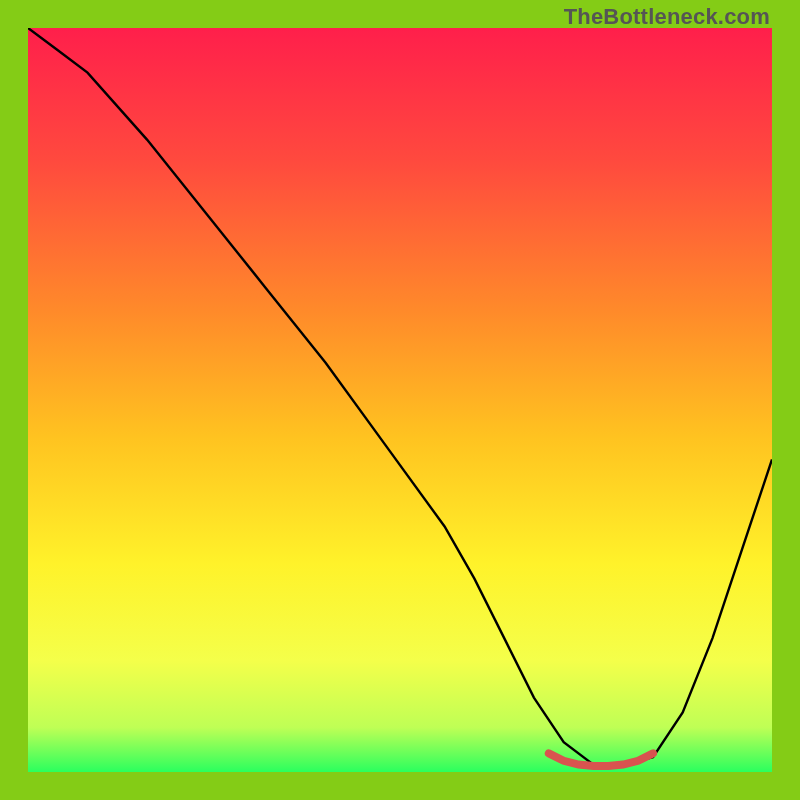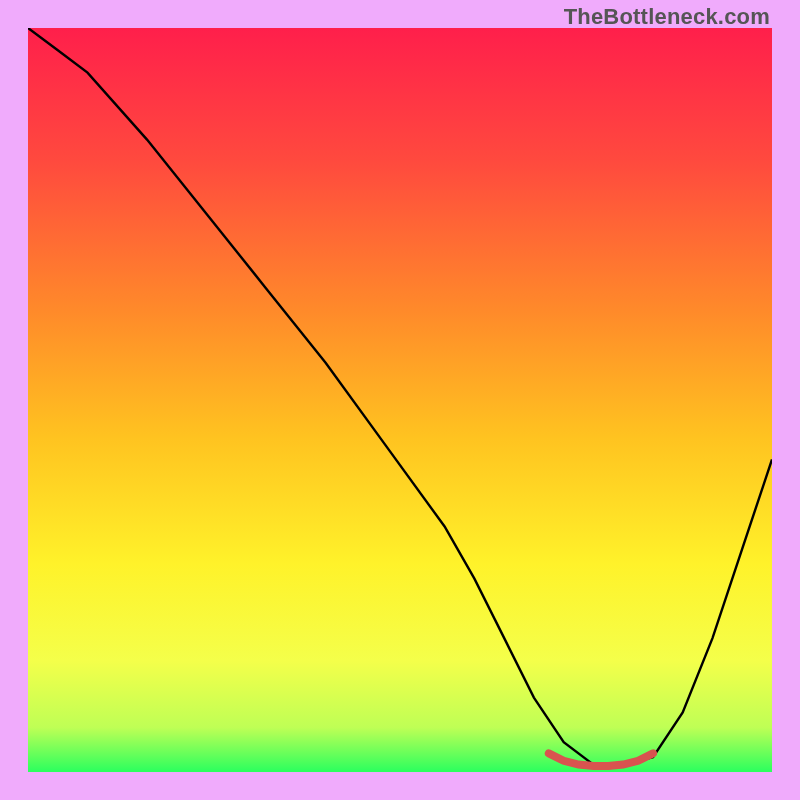--- a/index.html
+++ b/index.html
@@ -10,21 +10,21 @@
     background: #000;
     overflow: hidden;
     font-family: Arial, Helvetica, sans-serif;
   }
   .frame {
     position: absolute;
     top: 0;
     left: 0;
     width: 800px;
     height: 800px;
-    background: #f0abfc;
+    background: #84cc16;
   }
   .plot {
     position: absolute;
     top: 28px;
     left: 28px;
     width: 744px;
     height: 744px;
   }
   .watermark {
     position: absolute;

